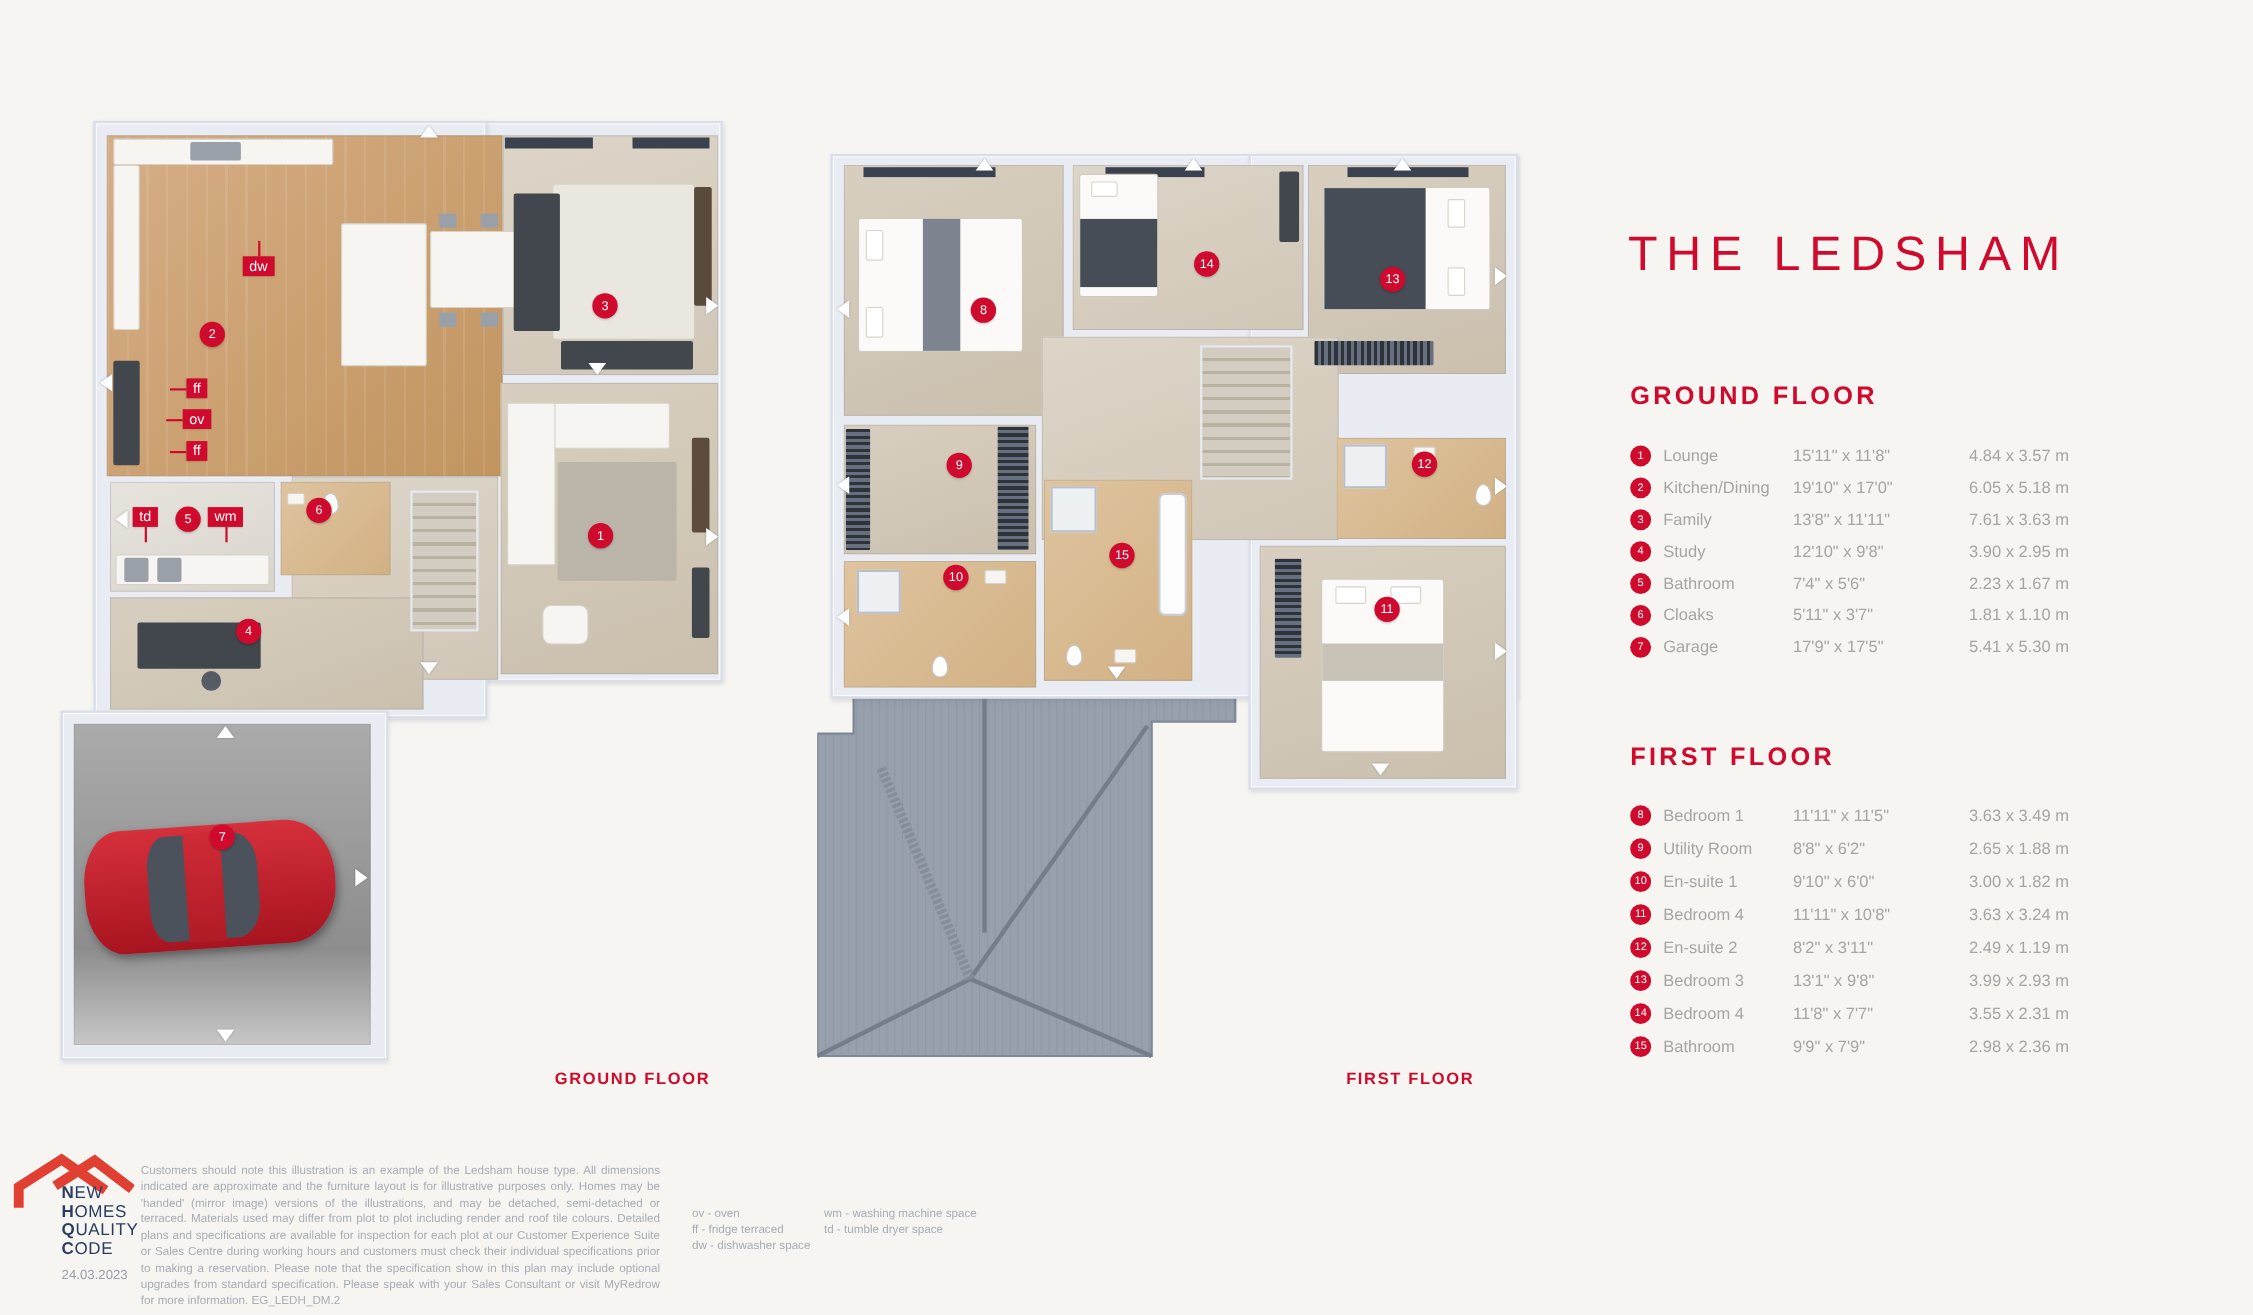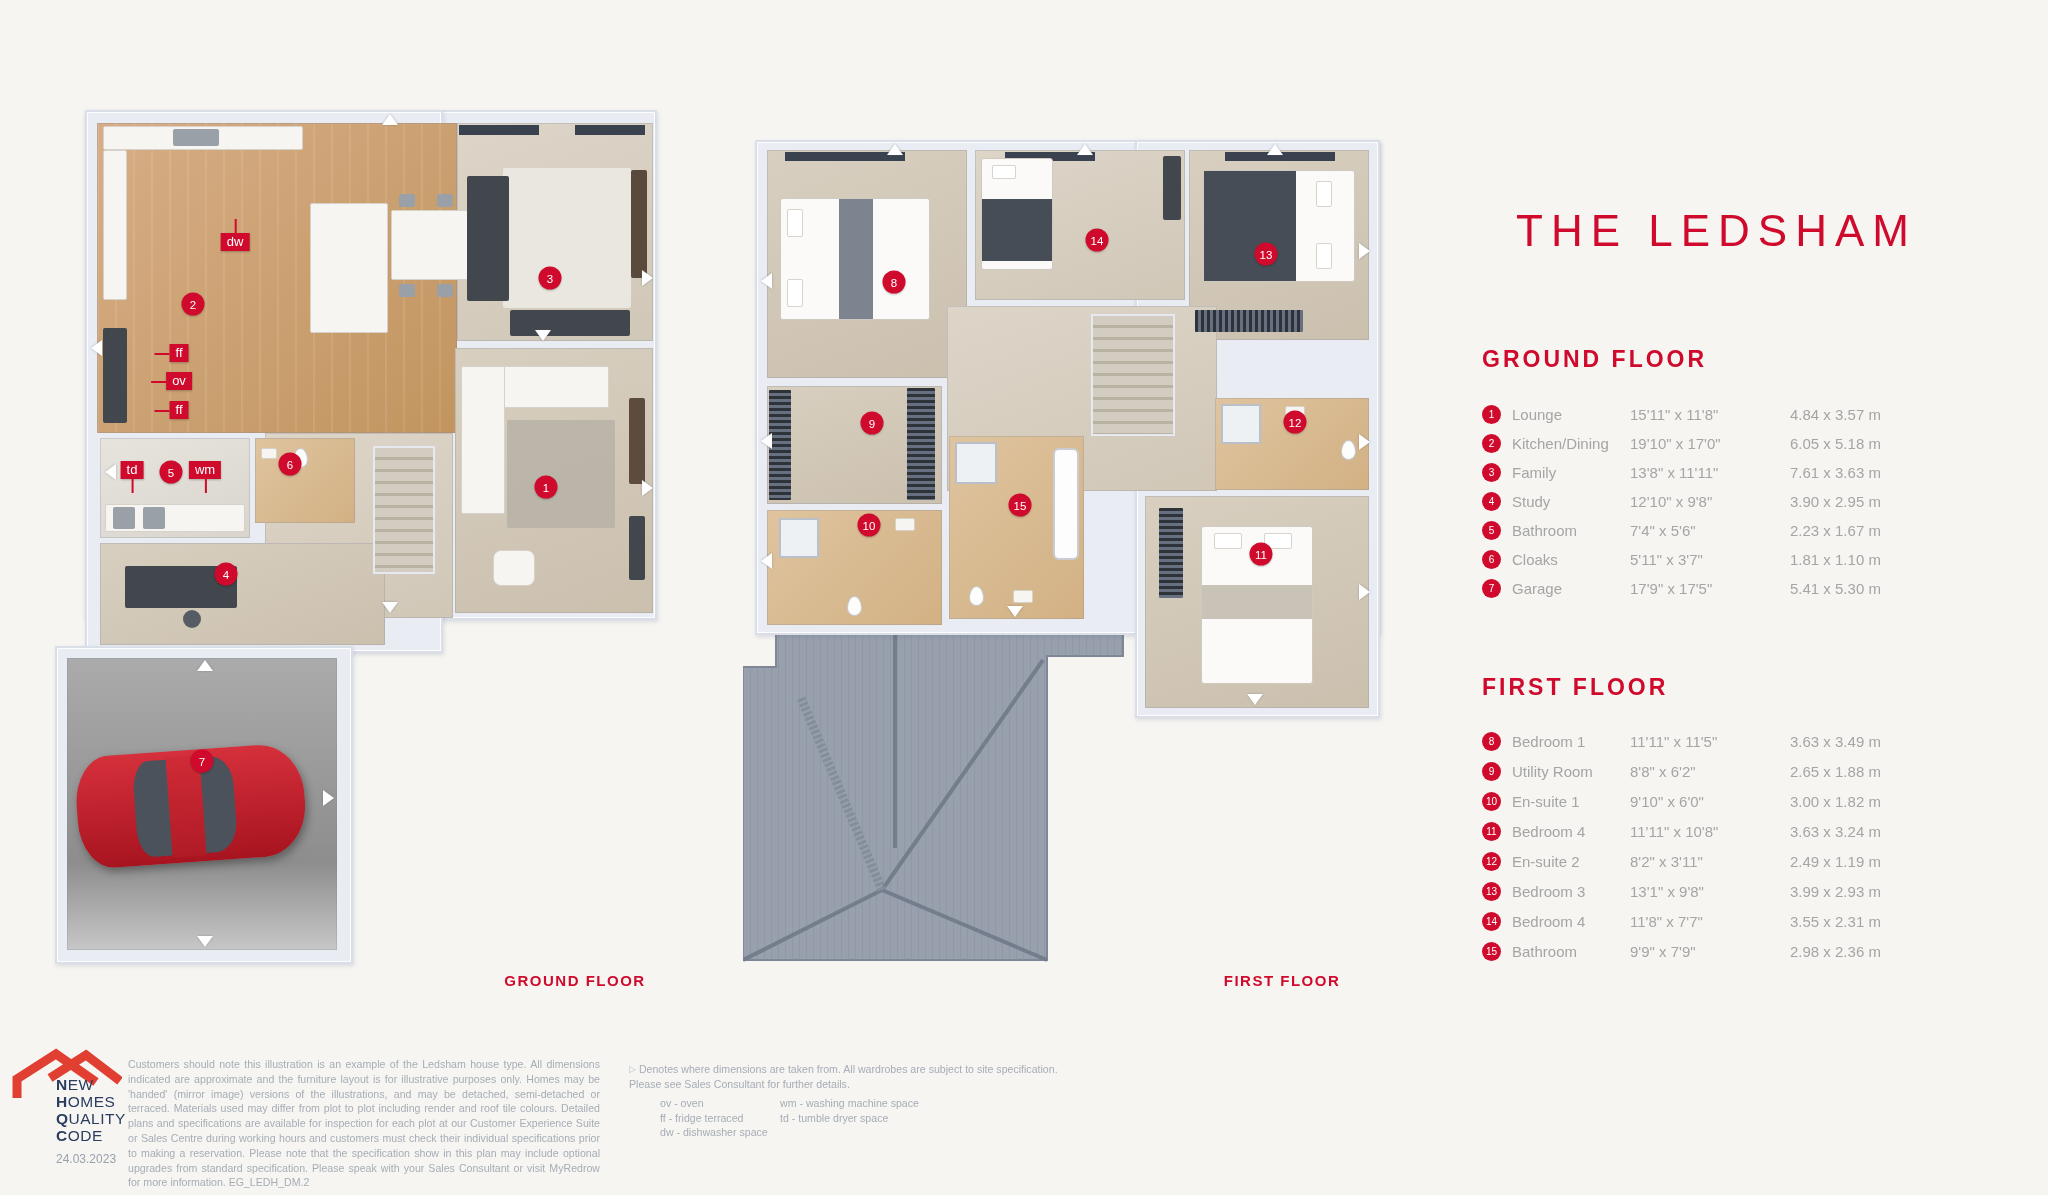--- a/index.html
+++ b/index.html
@@ -71,21 +71,21 @@
   .arr.left  { border-top:8px solid transparent; border-bottom:8px solid transparent; border-right:11px solid #fff; }
   .arr.right { border-top:8px solid transparent; border-bottom:8px solid transparent; border-left:11px solid #fff; }
 
   .plan-caption { position:absolute; top:972px; width:240px; text-align:center; color:#cf0a2c;
                   font-size:15px; font-weight:700; letter-spacing:1.5px; }
   .caption-ground { left:455px; }
   .caption-first  { left:1162px; }
 
   
   .house-title { position:absolute; left:1480px; top:206px; color:#cf0a2c; font-size:44px;
-                 font-weight:400; letter-spacing:8px;margin-left:36px; }
+                 font-weight:400; letter-spacing:8px; }
   .sec-head { position:absolute; left:1482px; color:#cf0a2c; font-size:23px; font-weight:700; letter-spacing:3px; }
   .head-gf { top:346px; } .head-ff { top:674px; }
   .dim-table { position:absolute; left:1482px; width:480px; }
   .table-gf { top:400px; } .table-ff { top:726px; }
   .dim-row { display:grid; grid-template-columns:30px 118px 160px auto; align-items:center; height:29px; }
   .table-ff .dim-row { height:30px; }
   .dim-row .rnum { width:19px; height:19px; border-radius:50%; background:#cf0a2c; color:#fff;
                    font-size:10px; display:flex; align-items:center; justify-content:center; }
   .dim-row .rname, .dim-row .rimp, .dim-row .rmet { color:#a5a5a5; font-size:15px; }
 
@@ -94,21 +94,21 @@
   .nhqc-text { position:absolute; left:56px; top:1076px; color:#2a3c5f; font-size:15.5px;
                line-height:17px; letter-spacing:.5px; font-weight:400; }
   .nhqc-text b { font-weight:700; }
   .nhqc-date { position:absolute; left:56px; top:1152px; color:#98a1ac; font-size:12px; }
 
   .disclaimer { position:absolute; left:128px; top:1057px; width:472px; color:#a6adb6;
                 font-size:10.6px; line-height:14.8px; text-align:justify; }
 
   .legend { position:absolute; left:629px; top:1062px; color:#a6adb6; font-size:10.6px; line-height:15px; }
   .legend .marker { color:#b9c0c8; font-size:9px; vertical-align:1px; margin-right:3px; }
-  .legend-abbr { position:absolute; top:1096px; color:#a6adb6; font-size:10.6px; line-height:14.5px;margin-left:31px; }
+  .legend-abbr { position:absolute; top:1096px; color:#a6adb6; font-size:10.6px; line-height:14.5px; }
   .abbr-col1 { left:629px; } .abbr-col2 { left:749px; }
 
   .redrow { position:absolute; left:1798px; top:1096px; display:flex; align-items:center; }
   .redrow-word { color:#cf0a2c; font-size:31px; font-weight:700; letter-spacing:2.5px; margin-left:8px; }
 
   .curtain { position:absolute; z-index:3; background:#3a4250; }
 </style>
 </head>
 <body>
 
@@ -409,24 +409,20 @@
   <div class="nhqc-text">
       <div><b>N</b>EW</div>
       <div><b>H</b>OMES</div>
       <div><b>Q</b>UALITY</div>
       <div><b>C</b>ODE</div>
     </div>
   <div class="nhqc-date">24.03.2023</div>
 
   <div class="disclaimer">Customers should note this illustration is an example of the Ledsham house type. All dimensions indicated are approximate and the furniture layout is for illustrative purposes only. Homes may be 'handed' (mirror image) versions of the illustrations, and may be detached, semi-detached or terraced. Materials used may differ from plot to plot including render and roof tile colours. Detailed plans and specifications are available for inspection for each plot at our Customer Experience Suite or Sales Centre during working hours and customers must check their individual specifications prior to making a reservation. Please note that the specification show in this plan may include optional upgrades from standard specification. Please speak with your Sales Consultant or visit MyRedrow for more information. EG_LEDH_DM.2</div>
 
-  <div class="legend">
-    <div><span class="marker">▷</span><span>Denotes where dimensions are taken from. All wardrobes are subject to site specification.</span></div>
-    <div>Please see Sales Consultant for further details.</div>
-  </div>
   <div class="legend-abbr abbr-col1">
       <div>ov - oven</div>
       <div>ff - fridge terraced</div>
       <div>dw - dishwasher space</div>
     </div>
   <div class="legend-abbr abbr-col2">
       <div>wm - washing machine space</div>
       <div>td - tumble dryer space</div>
     </div>
 

